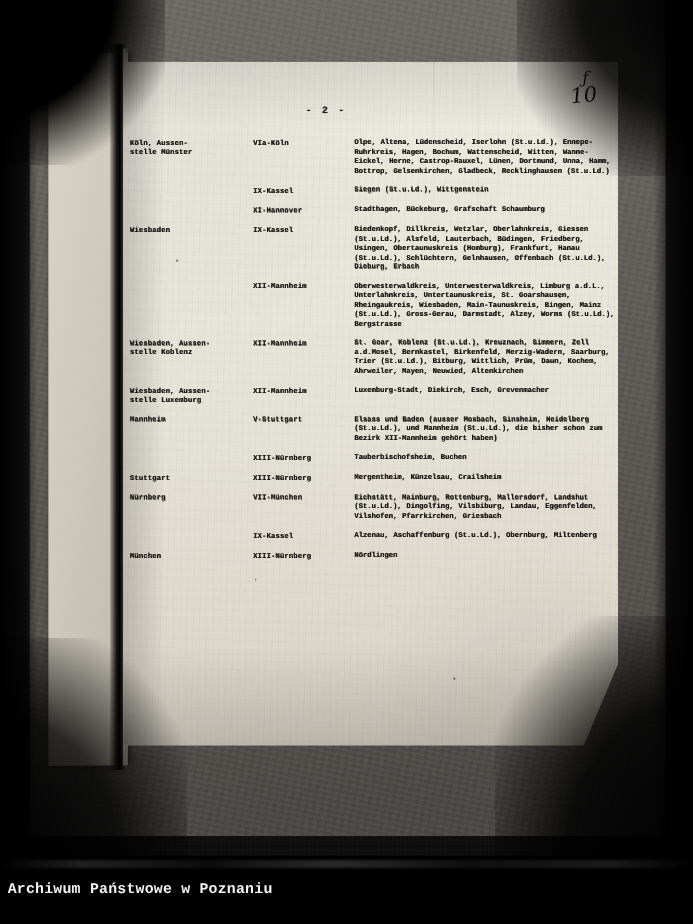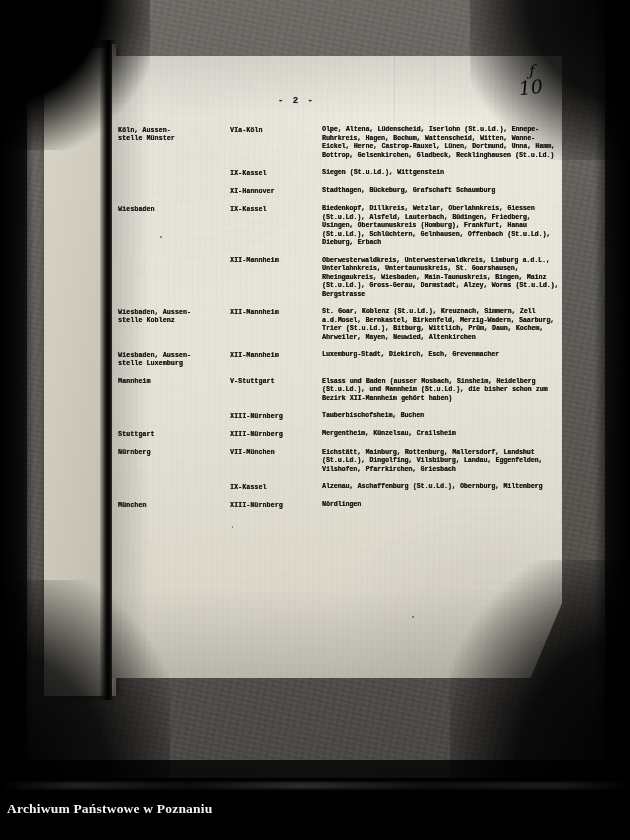--- a/index.html
+++ b/index.html
@@ -250,21 +250,21 @@
     position: absolute;
     left: 0; top: 4px; width: 100%; height: 7px;
     background: linear-gradient(90deg, rgba(255,255,255,0) 0%, rgba(200,200,200,.16) 12%,
                 rgba(255,255,255,.05) 30%, rgba(210,210,210,.2) 48%,
                 rgba(255,255,255,.06) 68%, rgba(190,190,190,.14) 88%, rgba(255,255,255,0) 100%);
     filter: blur(1px);
   }
   .wm-text {
     position: relative;
     color: #f2f2f2;
-    font-family: Liberation Serif, serif;
+    font-family: Liberation Mono, monospace;
     font-size: 13.5px;
     font-weight: bold;
     letter-spacing: .2px;
     padding-left: 7px;
   }
 
   
   .speck { position: absolute; background: rgba(20,18,14,.55); border-radius: 50%; }
 </style>
 </head>

